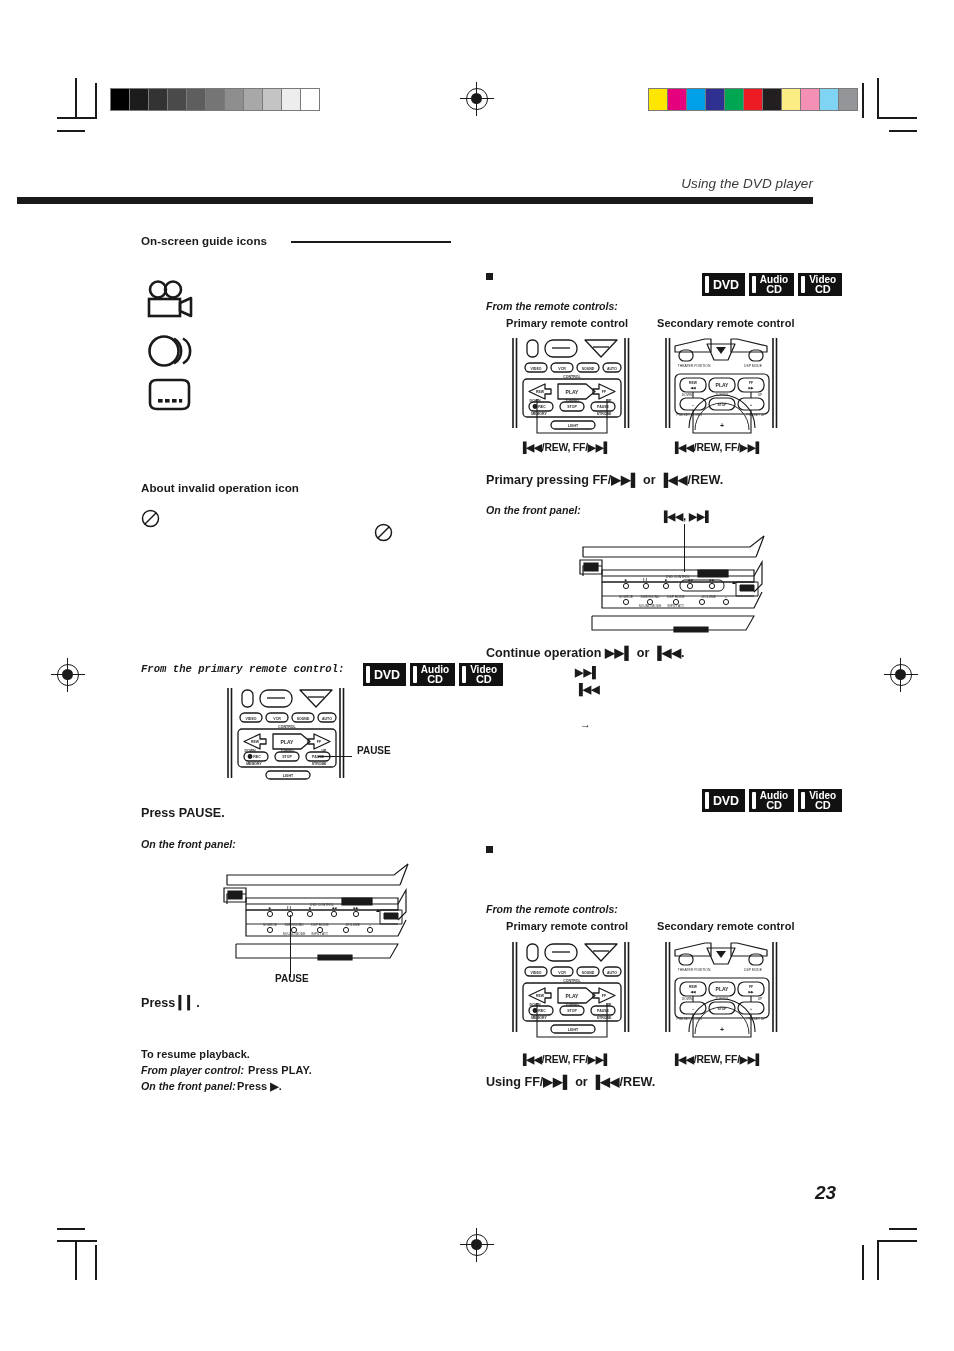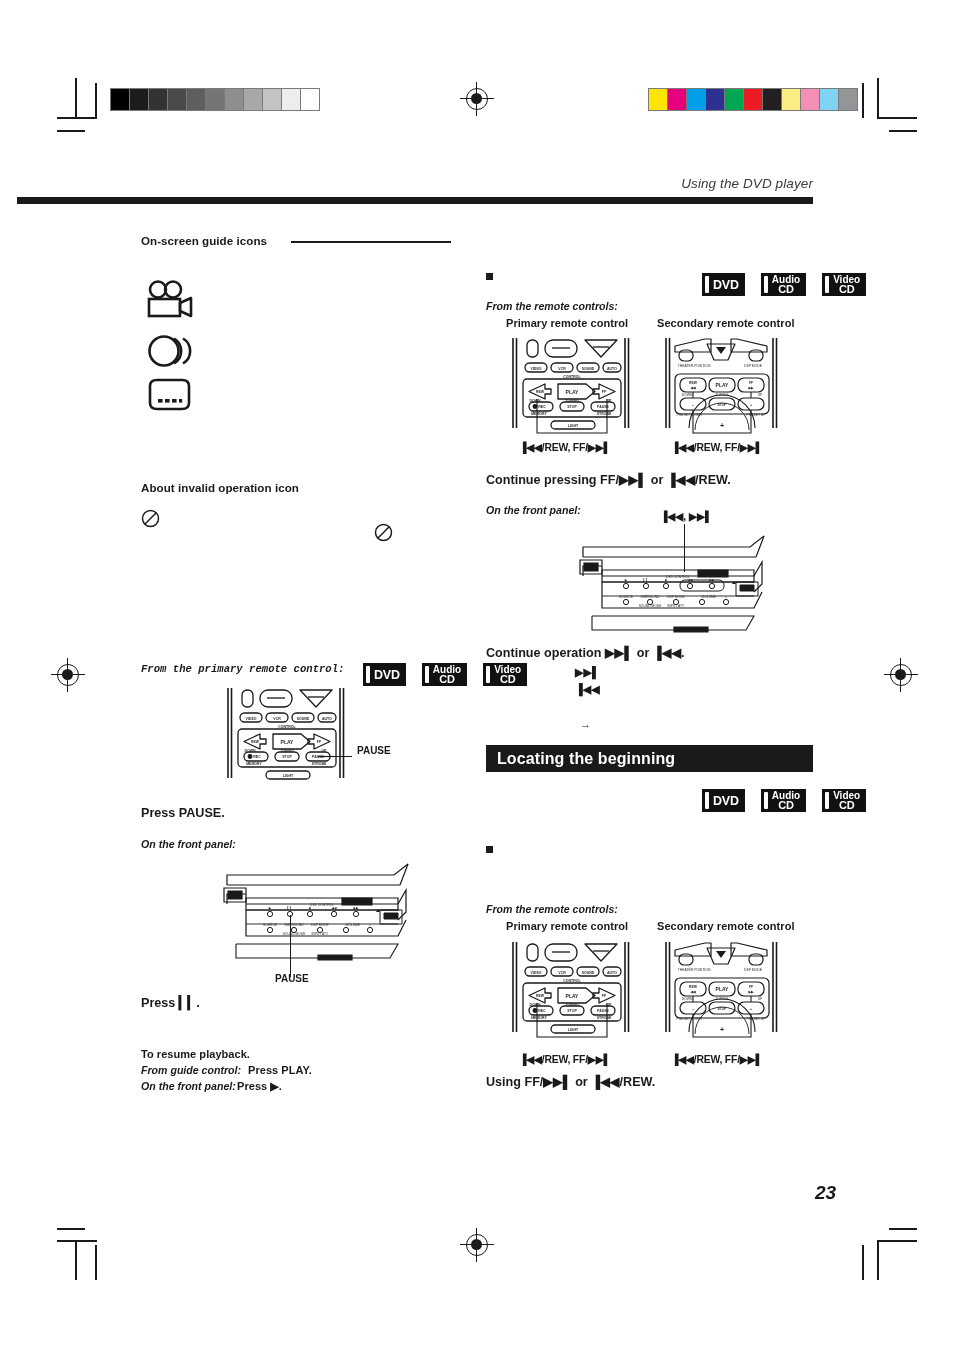--- a/index.html
+++ b/index.html
@@ -27,21 +27,21 @@
   .h-blk{position:absolute;background:#1a1a1a;color:#fff;font-weight:bold;font-size:16px;display:flex;align-items:center;padding-left:11px;letter-spacing:.1px;box-sizing:border-box;}
   .sub-h{position:absolute;font-weight:bold;font-size:11.6px;letter-spacing:.05px;}
   .ital{position:absolute;font-style:italic;font-weight:bold;font-size:10.6px;}
   .bold{position:absolute;font-weight:bold;font-size:12.6px;}
   .plain{position:absolute;font-size:10.6px;}
   .ctr{position:absolute;font-weight:bold;font-size:10.4px;}
   .rule-thin{position:absolute;height:1.5px;background:#1a1a1a;}
   .bullet-sq{position:absolute;width:7px;height:7px;background:#1a1a1a;}
 
   
-  .badges{position:absolute;display:flex;gap:16px;}
+  .badges{position:absolute;display:flex;gap:4px;}
   .badge{background:#111;color:#fff;height:23px;display:flex;align-items:center;padding:0 6px 0 3px;position:relative;}
   .badge .nib{width:4px;height:17px;background:#fff;margin-right:4px;border-radius:1px;}
   .badge .b1{font-weight:bold;font-size:12.5px;letter-spacing:-.2px;}
   .badge .two{display:flex;flex-direction:column;line-height:9.5px;align-items:center;}
   .badge .two b{font-size:10px;font-weight:bold;}
   .badge .two i{font-size:11px;font-weight:bold;font-style:normal;letter-spacing:-.2px;}
 
   
   .osd-icon{position:absolute;}
 
@@ -298,21 +298,21 @@
   </div>
   <div class="callout" style="left:290px;top:915px;width:1.4px;height:62px;"></div>
   <div class="lbl-sm" style="left:275px;top:973px;">PAUSE</div>
 
   <div class="bold" style="left:141px;top:995px;">
     <span>Press</span>
     <span style="letter-spacing:-1px;">▎▎</span><span>.</span>
   </div>
 
   <div class="sub-h" style="left:141px;top:1048px;font-size:11px;">To resume playback.</div>
-  <div class="ital" style="left:141px;top:1064px;">From guide control:</div>
+  <div class="ital" style="left:141px;top:1064px;">From player control:</div>
   <div class="sub-h" style="left:248px;top:1064px;font-size:11px;">Press PLAY.</div>
   <div class="ital" style="left:141px;top:1080px;">On the front panel:</div>
   <div class="sub-h" style="left:237px;top:1080px;font-size:11px;">Press ▶.</div>
 
 
   <div class="bullet-sq" style="left:486px;top:273px;"></div>
 
   <div class="badges" style="left:702px;top:273px;">
     <div class="badge">
         <span class="nib"></span>
@@ -438,21 +438,21 @@
         <line x1="32" y1="56" x2="32" y2="62"></line>
         <polyline points="32,74 32,97 90,97 90,74"></polyline>
         <line x1="90" y1="56" x2="90" y2="62"></line>
       </g>
     </svg>
   </div>
 
   <div class="ctr" style="left:519px;top:441px;letter-spacing:-.2px;">▐◀◀/REW, FF/▶▶▌</div>
   <div class="ctr" style="left:671px;top:441px;letter-spacing:-.2px;">▐◀◀/REW, FF/▶▶▌</div>
 
-  <div class="bold" style="left:486px;top:472px;">Continue pressing FF/▶▶▌ or ▐◀◀/REW.</div>
+  <div class="bold" style="left:486px;top:472px;">Primary pressing FF/▶▶▌ or ▐◀◀/REW.</div>
 
   <div class="ital" style="left:486px;top:504px;">On the front panel:</div>
   <div class="ctr" style="left:660px;top:510px;">▐◀◀, ▶▶▌</div>
   <div class="callout" style="left:684px;top:524px;width:1.4px;height:48px;"></div>
 
   <div class="fp" style="left:578px;top:532px;width:190px;height:110px;">
     <svg width="190" height="110" viewBox="0 0 190 110">
       <g fill="none" stroke="#1a1a1a" stroke-width="1.2">
         <polyline points="5,25 5,15 172,15 186,4"></polyline>
         <line x1="5" y1="25" x2="178" y2="25"></line>
@@ -505,21 +505,20 @@
         <rect x="162" y="53" width="14" height="6" fill="#1a1a1a"></rect>
       </g>
     </svg>
   </div>
 
   <div class="bold" style="left:486px;top:645px;">Continue operation ▶▶▌ or ▐◀◀.</div>
   <div class="bold" style="left:575px;top:666px;font-size:11px;">▶▶▌</div>
   <div class="bold" style="left:575px;top:683px;font-size:11px;">▐◀◀</div>
   <div class="plain" style="left:580px;top:718px;font-size:11px;">→</div>
 
-  <div class="h-blk" style="left:486px;top:745px;width:327px;height:27px;">Locating the beginning</div>
 
   <div class="badges" style="left:702px;top:789px;">
     <div class="badge">
         <span class="nib"></span>
         <span class="b1">DVD</span>
       </div>
     <div class="badge">
         <span class="nib"></span>
         <span class="two">
           <b>Audio</b>

